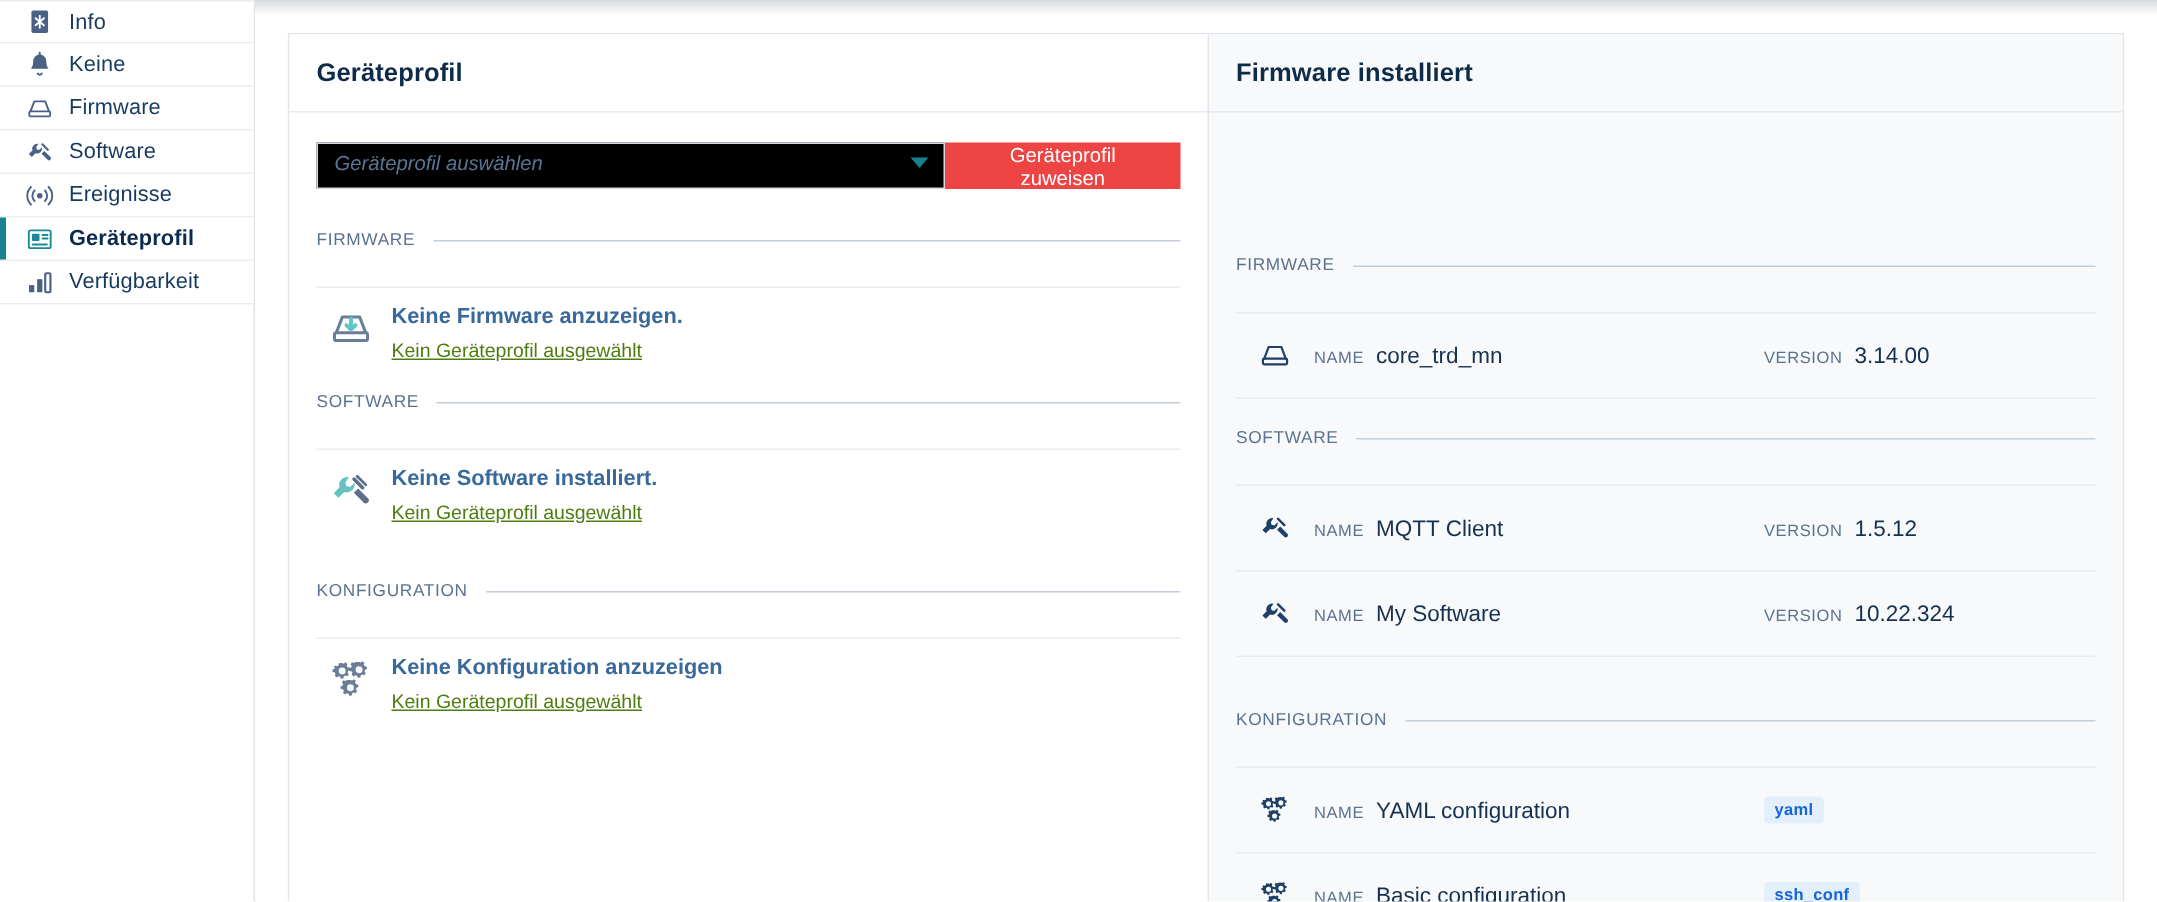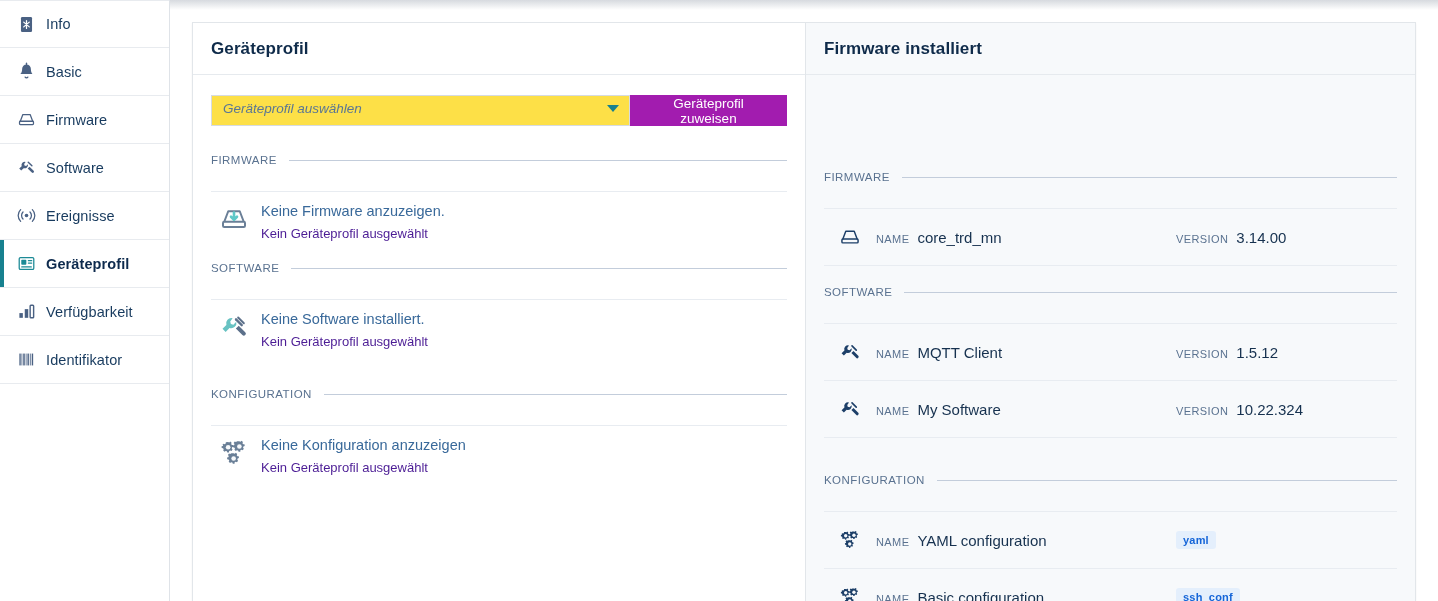--- a/index.html
+++ b/index.html
@@ -19,21 +19,21 @@
   .sidebar {
     width: 170px;
     flex: 0 0 170px;
     background: #ffffff;
     border-right: 1px solid #dfe3e8;
     position: relative;
     z-index: 3;
   }
   .nav-item {
     position: relative;
-    height: 48px;
+    height: 29px;
     display: flex;
     align-items: center;
     padding-left: 14px;
     border-bottom: 1px solid #e8ebef;
     cursor: pointer;
     background: #ffffff;
   }
   .nav-item:first-child { border-top: 1px solid #e8ebef; }
   .nav-ico {
     width: 24px; height: 20px;
@@ -98,36 +98,36 @@
     letter-spacing: .1px;
   }
   .card-body { padding: 0 18px; flex: 1 1 auto; }
 
   
   .assign-row { display: flex; margin-top: 20px; }
   .select {
     flex: 0 0 419px;
     height: 31px;
     border: 1px solid #d6dbe1;
-    background: #fde047;
+    background: #000000;
     display: flex; align-items: center;
     padding: 0 10px 4px 11px;
     cursor: pointer;
   }
   .select-value {
     flex: 1 1 auto;
     font-size: 13.5px;
     font-style: italic;
     color: #5a7694;
   }
   .caret { width: 0; height: 0; border-left: 6px solid transparent; border-right: 6px solid transparent; border-top: 7px solid #17818f; }
   .assign-btn {
     height: 31px;
     padding: 0 14px;
-    background: #a21caf;
+    background: #ef4444;
     color: #ffffff;
     font-size: 13.5px;
     border: none;
     display: flex; align-items: center;
     cursor: pointer;
     font-family: inherit;
   }
 
   
   .sec {
@@ -140,22 +140,22 @@
 
   .row-sep { height: 1px; background: #e8ecf1; }
 
   
   .empty {
     display: flex; align-items: flex-start;
     padding-top: 10px;
   }
   .empty-ico { width: 46px; flex: 0 0 46px; padding-top: 2px; display:flex; justify-content:center; }
   .empty-txt { padding-left: 4px; }
-  .empty-main { font-size: 14.5px; color: #39699a; line-height: 19px; }
-  .empty-sub  { font-size: 13px; color: #4c1d95; margin-top: 4px; line-height: 17px; }
+  .empty-main { font-size: 14.5px; color: #39699a; line-height: 19px; font-weight: bold; }
+  .empty-sub  { font-size: 13px; color: #4d7c0f; margin-top: 4px; line-height: 17px; text-decoration: underline; }
 
   
   .irow {
     display: flex; align-items: center;
     height: 56px;
   }
   .irow-ico { width: 52px; flex: 0 0 52px; display: flex; justify-content: center; color: #1d3f68; }
   .ilabel {
     font-size: 11px;
     letter-spacing: .4px;
@@ -192,21 +192,21 @@
         <span class="nav-label">Info</span>
       </div>
       <div class="nav-item">
         <span class="nav-ico">
           <svg width="19" height="19" viewBox="0 0 24 24">
             <path d="M12 3a5.5 5.5 0 0 0-5.5 5.5c0 5-2 6.5-2 6.5h15s-2-1.5-2-6.5A5.5 5.5 0 0 0 12 3z" fill="currentColor"></path>
             <path d="M10.3 19a2 2 0 0 0 3.4 0" stroke="currentColor" fill="none" stroke-width="1.6" stroke-linecap="round" stroke-linejoin="round"></path>
             <path d="M12 1.5v1.8" stroke="currentColor" fill="none" stroke-width="1.6" stroke-linecap="round" stroke-linejoin="round"></path>
           </svg>
         </span>
-        <span class="nav-label">Basic</span>
+        <span class="nav-label">Keine</span>
       </div>
       <div class="nav-item">
         <span class="nav-ico">
           <svg width="19" height="19" viewBox="0 0 24 24">
             <path d="M4.2 14.2 7.4 5.8h9.2l3.2 8.4" stroke="currentColor" fill="none" stroke-width="1.6" stroke-linecap="round" stroke-linejoin="round"></path>
             <rect x="3.2" y="14.2" width="17.6" height="4.2" rx="1" stroke="currentColor" fill="none" stroke-width="1.6" stroke-linecap="round" stroke-linejoin="round"></rect>
           </svg>
         </span>
         <span class="nav-label">Firmware</span>
       </div>
@@ -242,36 +242,20 @@
       </div>
       <div class="nav-item">
         <span class="nav-ico">
           <svg width="19" height="19" viewBox="0 0 24 24">
             <rect x="3" y="14" width="4.4" height="6" fill="currentColor"></rect>
             <rect x="9.8" y="9" width="4.4" height="11" fill="currentColor"></rect>
             <rect x="16.6" y="4" width="4.4" height="16" rx="1" stroke="currentColor" fill="none" stroke-width="1.8"></rect>
           </svg>
         </span>
         <span class="nav-label">Verfügbarkeit</span>
-      </div>
-      <div class="nav-item">
-        <span class="nav-ico">
-          <svg width="19" height="19" viewBox="0 0 24 24">
-            <g fill="currentColor">
-              <rect x="3" y="4.5" width="1.7" height="15"></rect>
-              <rect x="5.7" y="4.5" width="1" height="15"></rect>
-              <rect x="7.9" y="4.5" width="1.9" height="15"></rect>
-              <rect x="11" y="4.5" width="1" height="15"></rect>
-              <rect x="13.2" y="4.5" width="1.8" height="15"></rect>
-              <rect x="16.2" y="4.5" width="1.1" height="15"></rect>
-              <rect x="18.6" y="4.5" width="1.8" height="15"></rect>
-            </g>
-          </svg>
-        </span>
-        <span class="nav-label">Identifikator</span>
       </div>
     </nav>
 
   <main class="content">
     <div class="top-shadow"></div>
 
     <div class="cards">
 
       <section class="card card-left">
         <div class="card-head">

